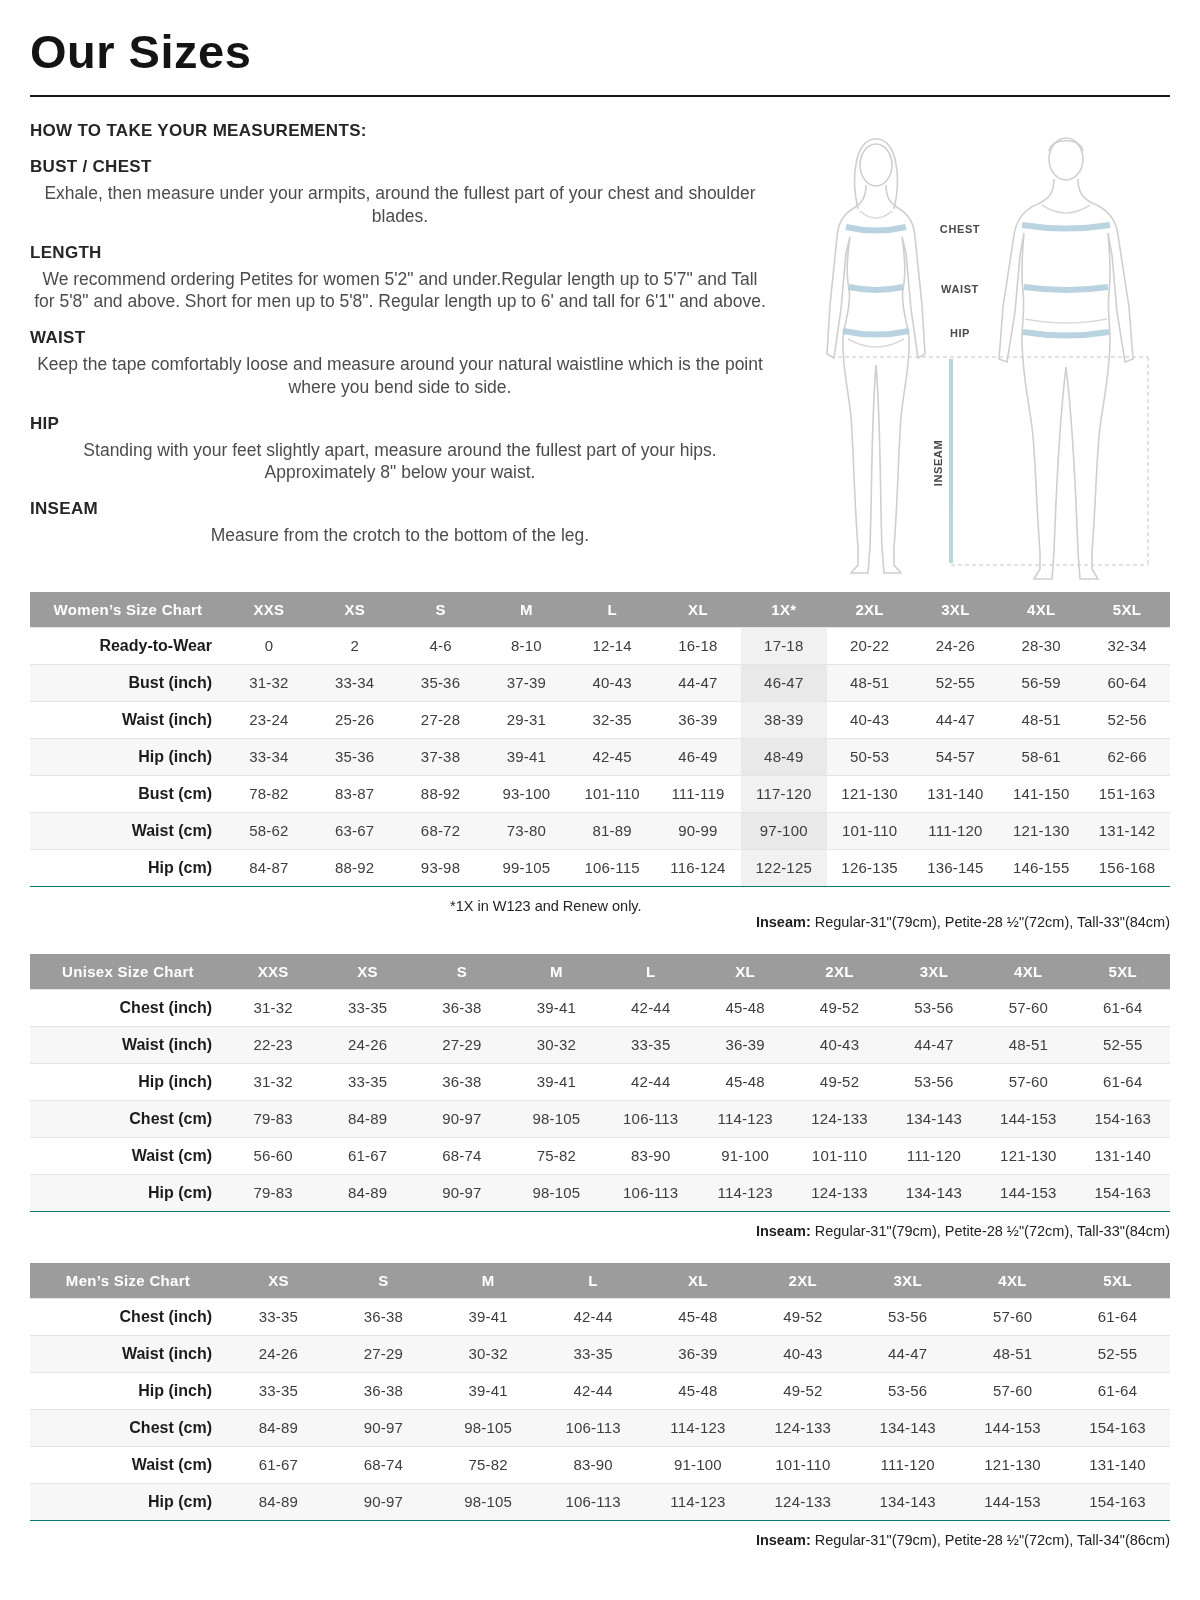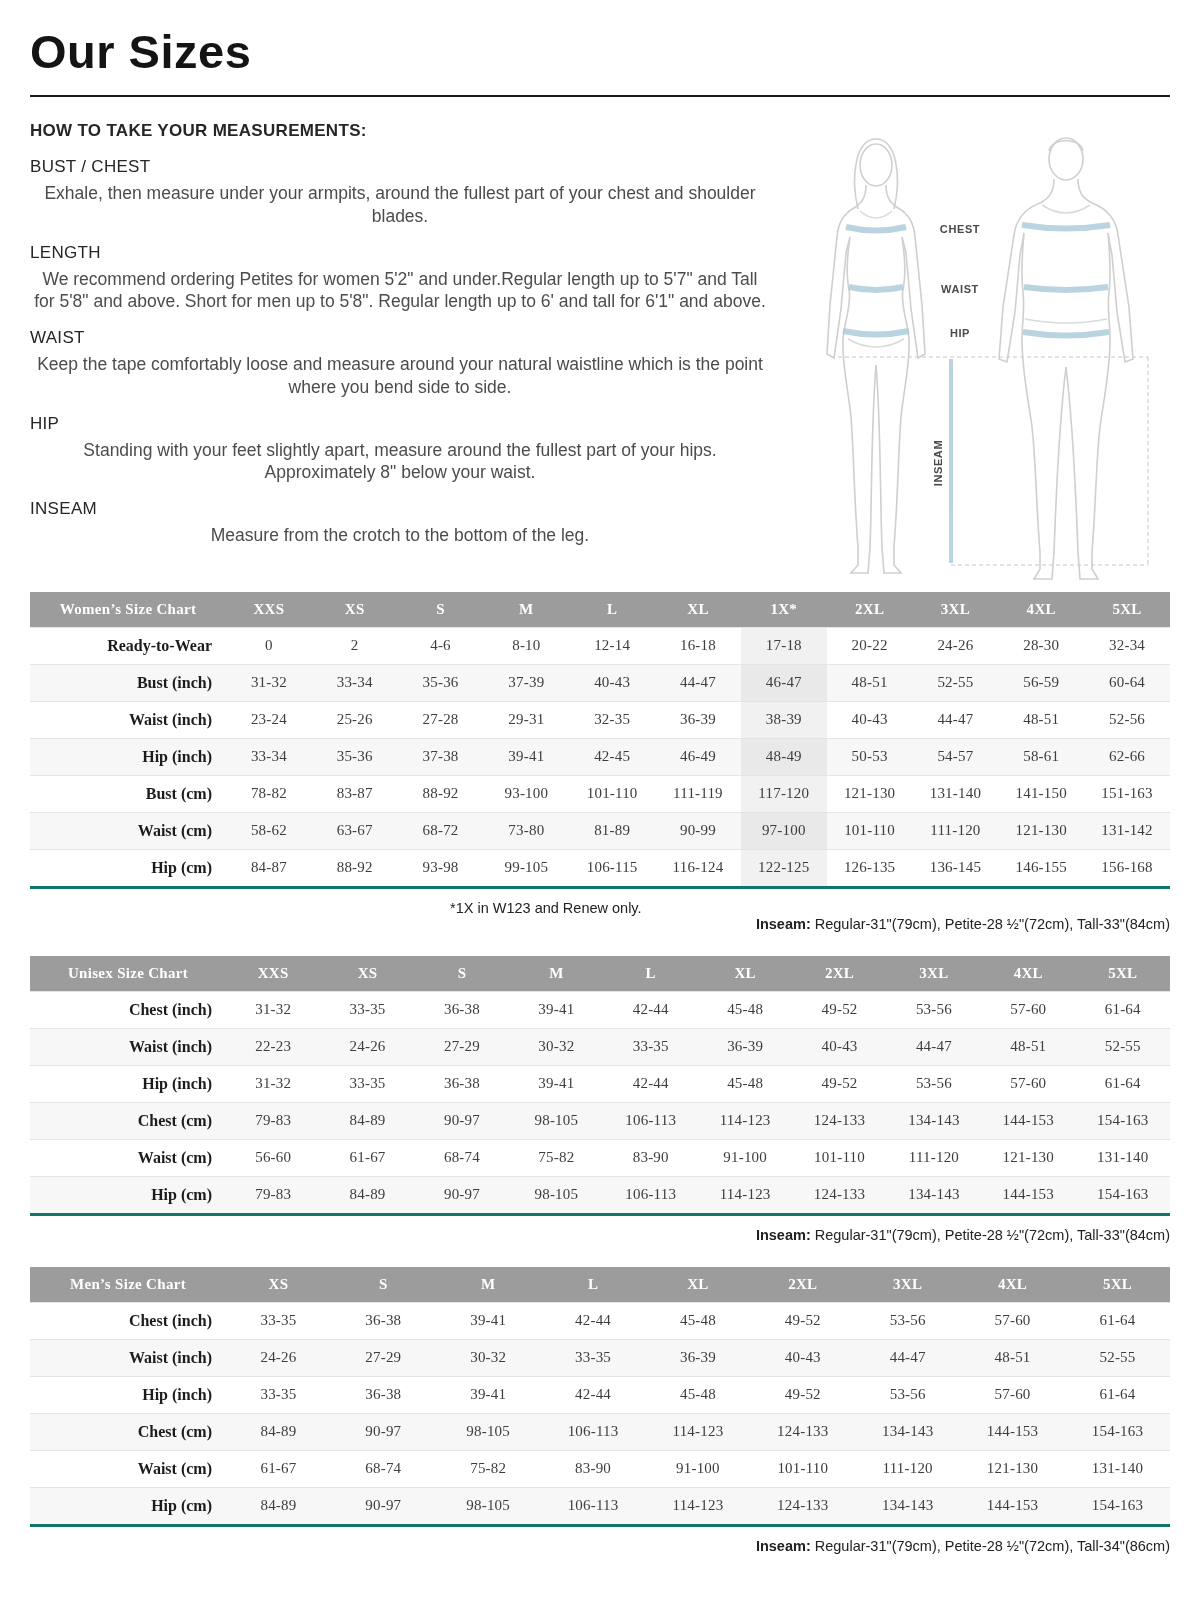--- a/index.html
+++ b/index.html
@@ -17,38 +17,38 @@
     border: none; border-top: 2px solid #1a1a1a; margin: 0 30px 24px 30px;
   }
   .intro { position: relative; padding: 0 30px 6px 30px; }
   .intro-text { width: 740px; }
   .how-to-heading {
     font-size: 17px; font-weight: bold; color: #262626;
     letter-spacing: 0.3px; margin: 0 0 16px 0;
   }
   .m-section { margin: 0 0 15px 0; }
   .m-section h3 {
-    font-size: 17px; font-weight: normal; color: #262626;
+    font-size: 17px; font-weight: bold; color: #262626;
     letter-spacing: 0.3px; margin: 0 0 5px 0;
   }
   .m-section p {
     font-size: 17.5px; line-height: 1.3; color: #4c4c4c; margin: 0; text-align: center;
   }
   .figure-wrap { position: absolute; top: 6px; right: 32px; width: 372px; height: 472px; }
   .charts { padding: 0 30px; }
   table.size-chart {
-    width: 100%; border-collapse: collapse; table-layout: fixed; margin-top: 24px; font-family: Liberation Serif, serif;
+    width: 100%; border-collapse: collapse; table-layout: fixed; margin-top: 24px;
   }
   table.size-chart thead th {
     background: #9c9c9c; color: #ffffff; font-size: 15px; font-weight: bold;
     text-align: center; padding: 9px 3px; letter-spacing: 0.3px;
   }
   table.size-chart thead th.tbl-title { width: 196px; }
   table.size-chart tbody tr { border-top: 1px solid #e4e4e4; }
-  table.size-chart tbody tr:last-child { border-bottom: 3px solid #0f766e; }
+  table.size-chart tbody tr:last-child { border-bottom: 1px solid #0f766e; }
   table.size-chart tbody tr:nth-child(even) { background: #f7f7f7; }
   table.size-chart tbody th {
     text-align: right; padding: 9px 14px 9px 4px;
     font-size: 16px; font-weight: bold; color: #1c1c1c;
   }
   table.size-chart tbody td {
     text-align: center; padding: 9px 2px; font-size: 15px; color: #3d3d3d;
     letter-spacing: 0.2px;
   }
   table.size-chart tbody td.hl { background: rgba(0,0,0,0.055); }

